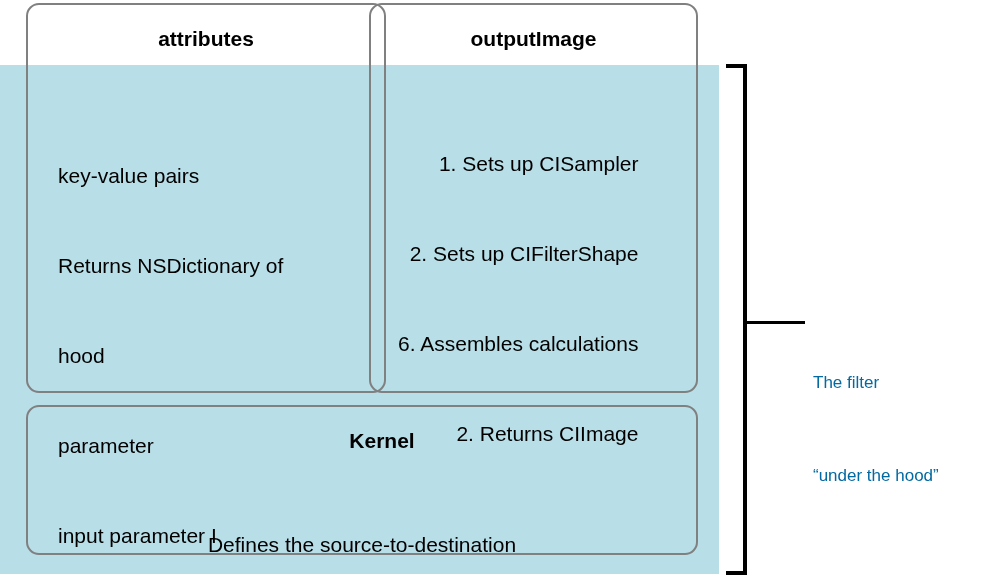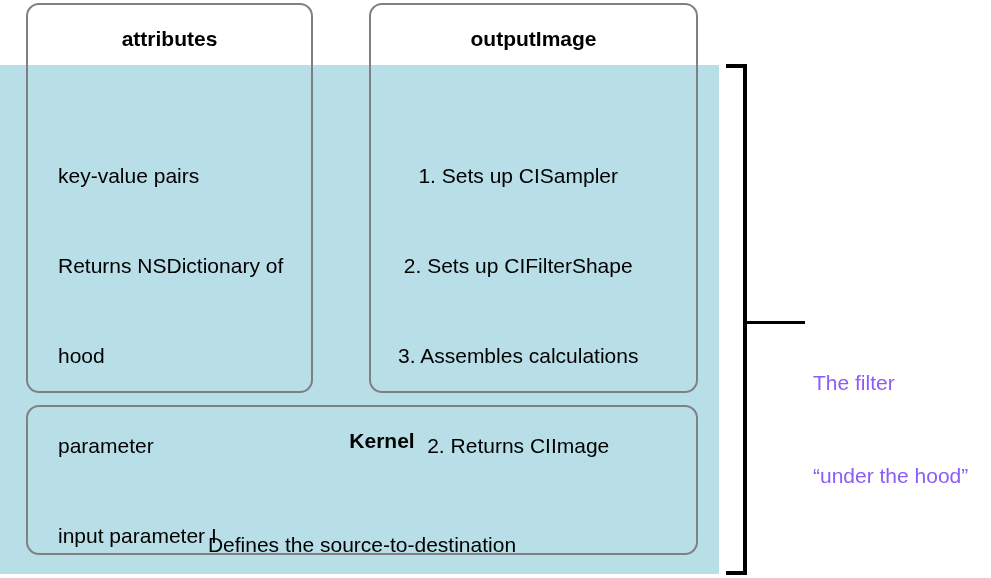--- a/index.html
+++ b/index.html
@@ -40,21 +40,21 @@
     position: absolute;
     box-sizing: border-box;
     border: 2px solid #808080;
     border-radius: 13px;
     background: transparent;
   }
 
   .box-attributes {
     left: 26px;
     top: 3px;
-    width: 287px;
+    width: 360px;
     height: 390px;
   }
 
   .box-outputimage {
     left: 369px;
     top: 3px;
     width: 329px;
     height: 390px;
   }
 
@@ -91,22 +91,22 @@
   }
 
   .attributes-body {
     left: 30px;
     top: 96px;
     text-align: left;
   }
 
   .outputimage-body {
     left: 27px;
-    top: 96px;
-    text-align: center;
+    top: 84px;
+    text-align: right;
   }
 
   .kernel-body {
     left: 0;
     right: 0;
     top: 60px;
     text-align: center;
     line-height: 31px;
   }
 
@@ -155,23 +155,23 @@
     width: 58px;
     height: 3px;
     background: #000000;
   }
 
   
   .annotation {
     position: absolute;
     left: 813px;
     top: 305px;
-    font-size: 21px;
+    font-size: 17px;
     line-height: 31px;
-    color: #8b5cf6;
+    color: #0369a1;
     white-space: pre;
   }
 </style>
 </head>
 <body>
 
 <div id="stage">
 
   <div class="blue-panel"></div>
 
@@ -188,21 +188,21 @@
       
       
     </div>
   </div>
 
   <div class="box box-outputimage">
     <div class="box-title">outputImage</div>
     <div class="box-body outputimage-body">
       <span class="line">1. Sets up CISampler</span>
       <span class="line">2. Sets up CIFilterShape</span>
-      <span class="line">3. Assembles calculations</span>
+      <span class="line">6. Assembles calculations</span>
       <span class="line">2. Returns CIImage</span>
     </div>
   </div>
 
   <div class="box box-kernel">
     <div class="box-title">Kernel</div>
     <div class="box-body kernel-body">
       <span class="line">Defines the source-to-destination</span>
       
     </div>

